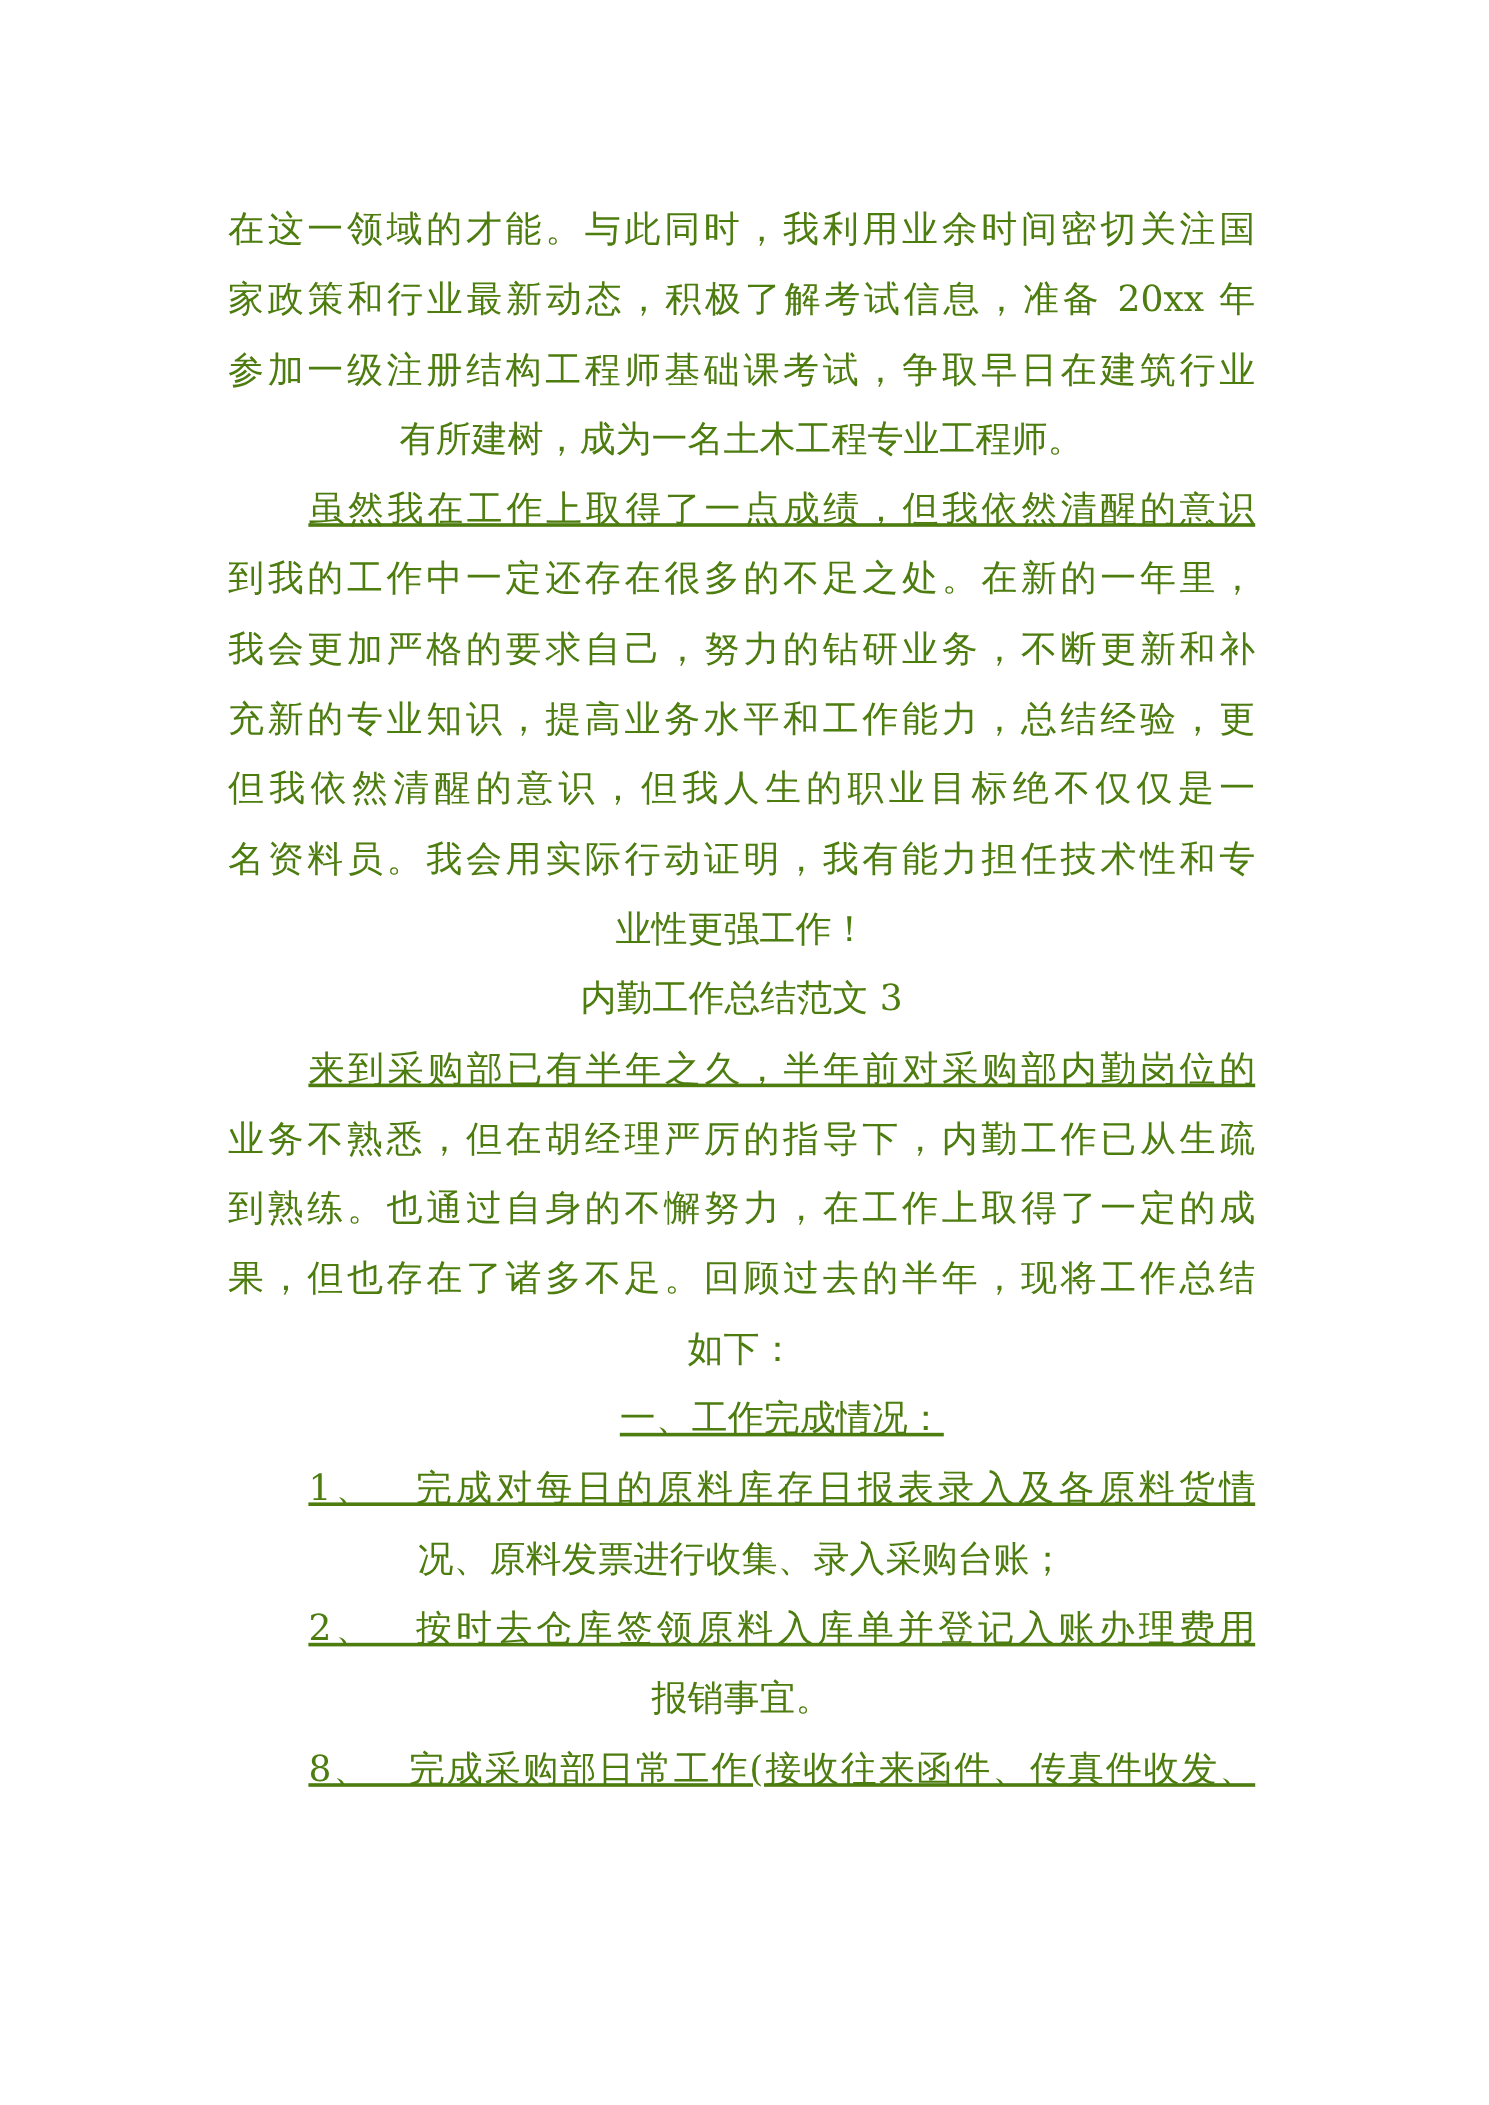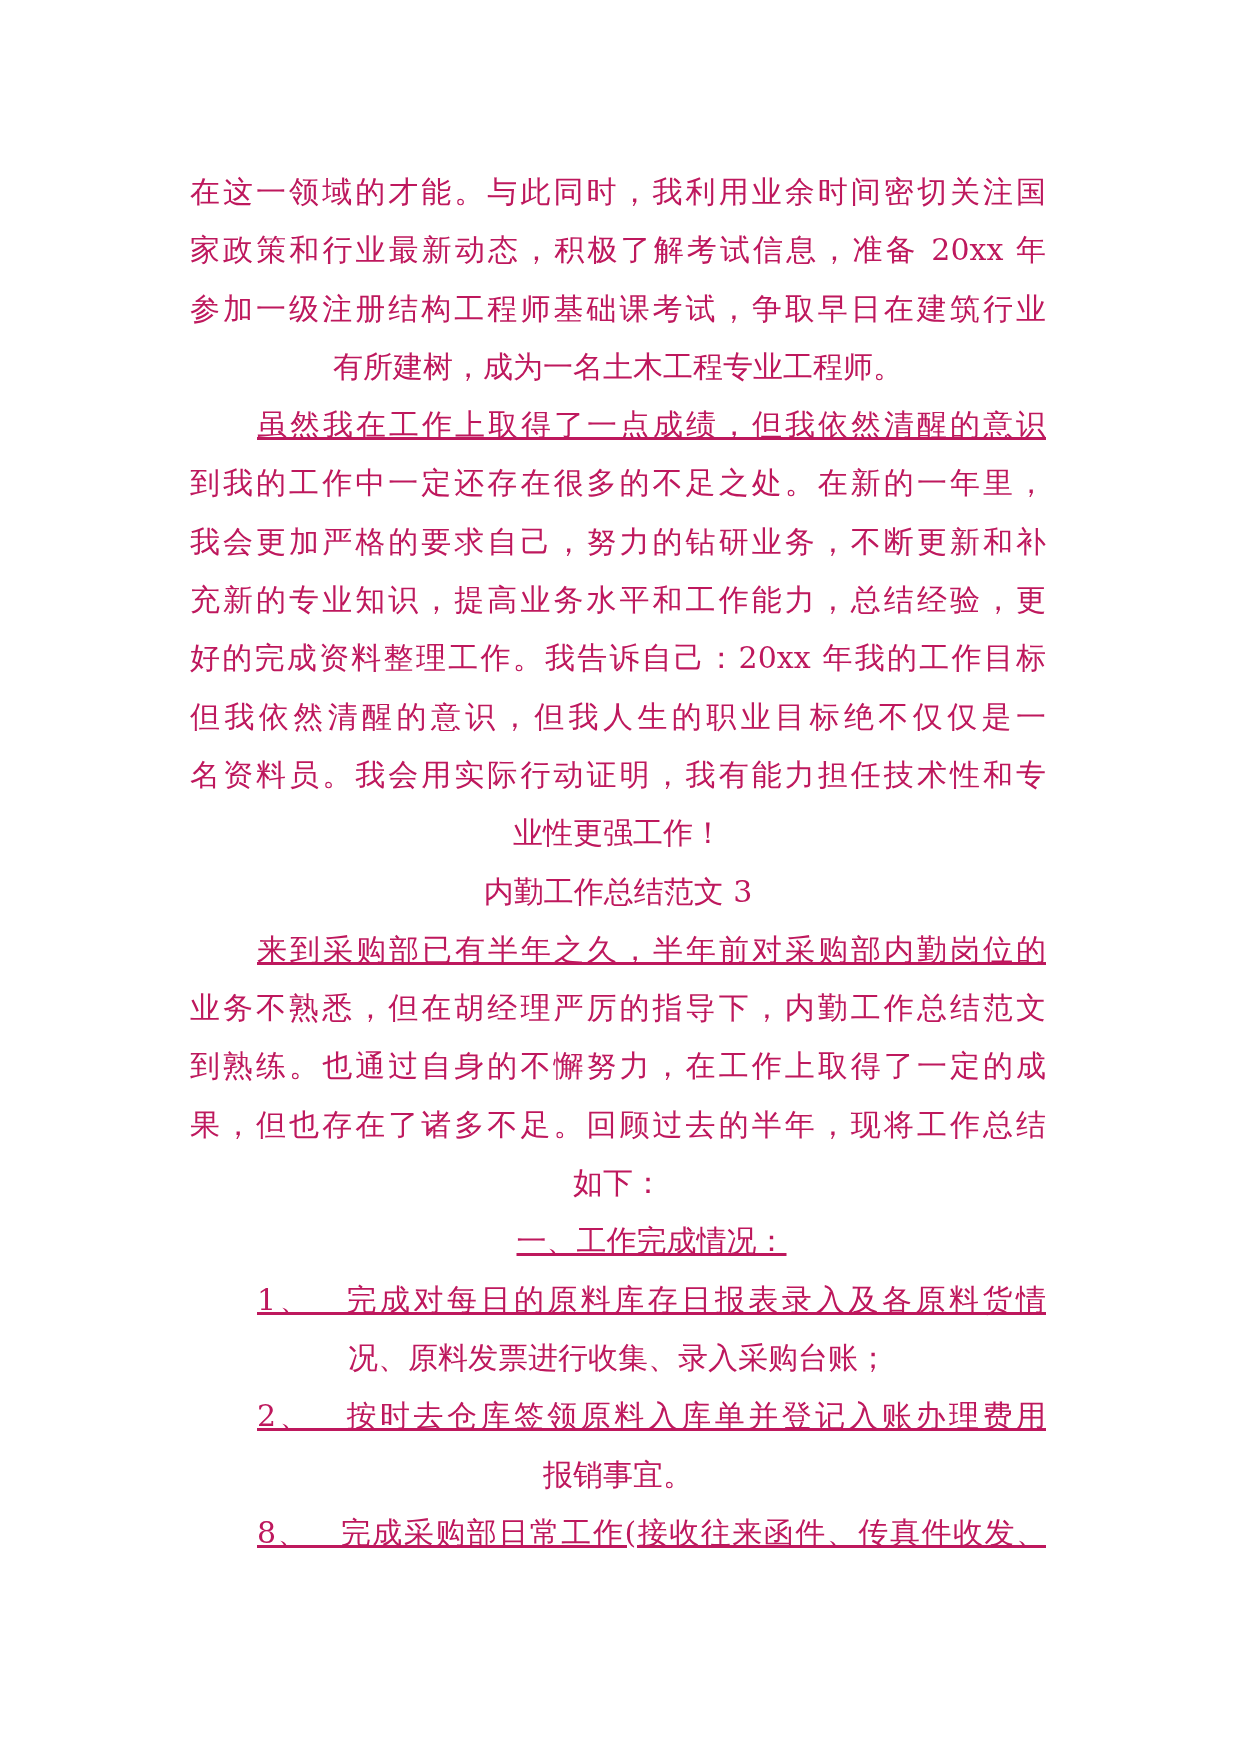--- a/index.html
+++ b/index.html
@@ -19,21 +19,21 @@
     height: 1754px;
     background: #ffffff;
   }
   .text-block {
     position: absolute;
     left: 190px;
     top: 163px;
     width: 856px;
     font-size: 30px;
     line-height: 58.3px;
-    color: #be185d;
+    color: #4d7c0f;
     font-weight: 400;
   }
   .line {
     height: 58.3px;
     text-align: center;
     white-space: normal;
     overflow: visible;
   }
   
   .line.just {
@@ -52,27 +52,26 @@
 <div class="page">
   <div class="text-block" id="doc">
       <div class="line just">在这一领域的才能。与此同时，我利用业余时间密切关注国</div>
       <div class="line just">家政策和行业最新动态，积极了解考试信息，准备 20xx 年</div>
       <div class="line just">参加一级注册结构工程师基础课考试，争取早日在建筑行业</div>
       <div class="line">有所建树，成为一名土木工程专业工程师。</div>
       <div class="line just ind">虽然我在工作上取得了一点成绩，但我依然清醒的意识</div>
       <div class="line just">到我的工作中一定还存在很多的不足之处。在新的一年里，</div>
       <div class="line just">我会更加严格的要求自己，努力的钻研业务，不断更新和补</div>
       <div class="line just">充新的专业知识，提高业务水平和工作能力，总结经验，更</div>
-      <div class="line just">好的完成资料整理工作。我告诉自己：20xx 年我的工作目标</div>
       <div class="line just">但我依然清醒的意识，但我人生的职业目标绝不仅仅是一</div>
       <div class="line just">名资料员。我会用实际行动证明，我有能力担任技术性和专</div>
       <div class="line">业性更强工作！</div>
       <div class="line">内勤工作总结范文 3</div>
       <div class="line just ind">来到采购部已有半年之久，半年前对采购部内勤岗位的</div>
-      <div class="line just">业务不熟悉，但在胡经理严厉的指导下，内勤工作总结范文</div>
+      <div class="line just">业务不熟悉，但在胡经理严厉的指导下，内勤工作已从生疏</div>
       <div class="line just">到熟练。也通过自身的不懈努力，在工作上取得了一定的成</div>
       <div class="line just">果，但也存在了诸多不足。回顾过去的半年，现将工作总结</div>
       <div class="line">如下：</div>
       <div class="line ind">一、工作完成情况：</div>
       <div class="line just ind">1、　完成对每日的原料库存日报表录入及各原料货情</div>
       <div class="line">况、原料发票进行收集、录入采购台账；</div>
       <div class="line just ind">2、　按时去仓库签领原料入库单并登记入账办理费用</div>
       <div class="line">报销事宜。</div>
       <div class="line just ind">8、　完成采购部日常工作(接收往来函件、传真件收发、</div>
     </div>

